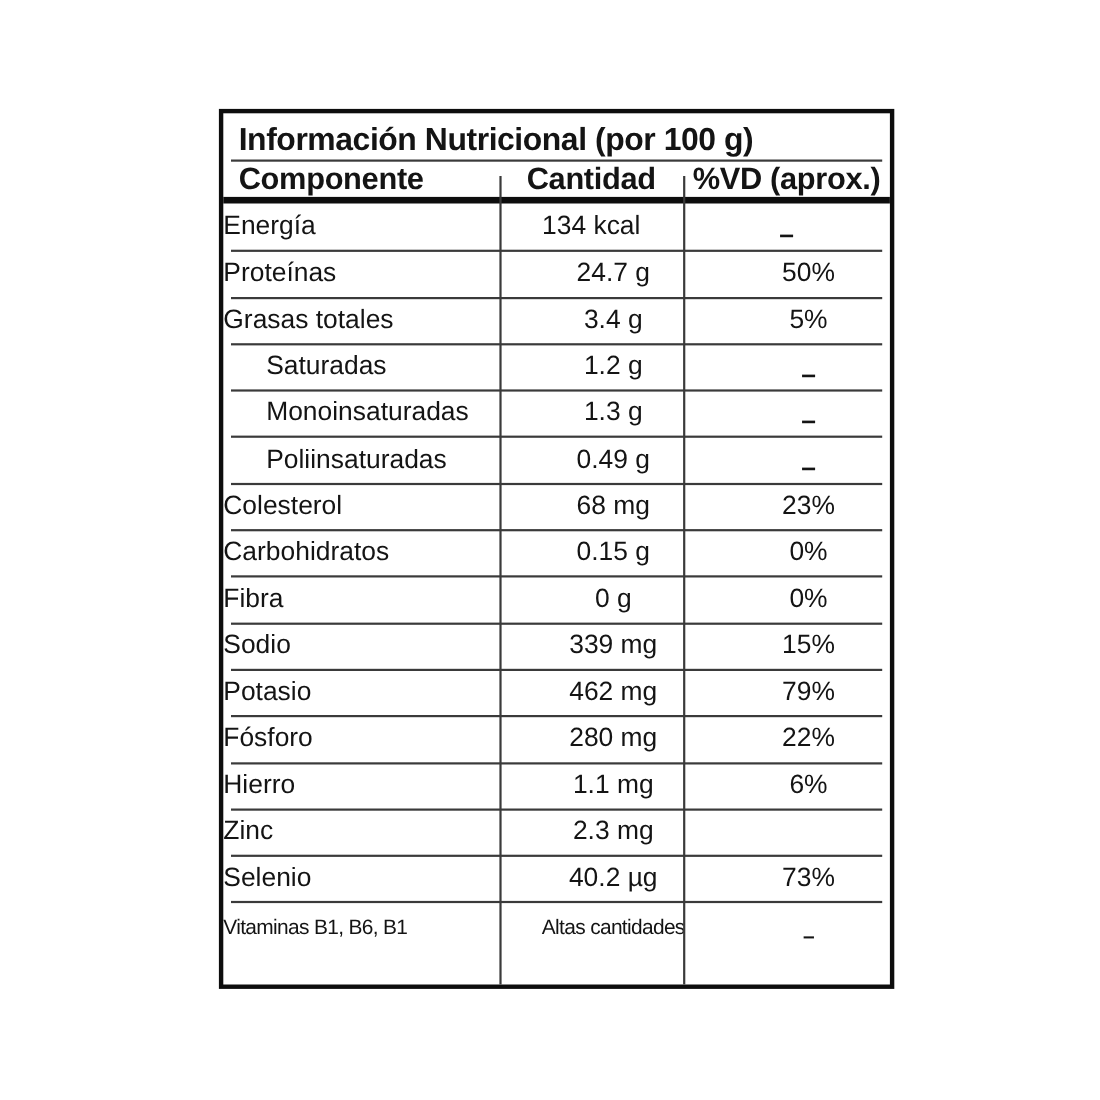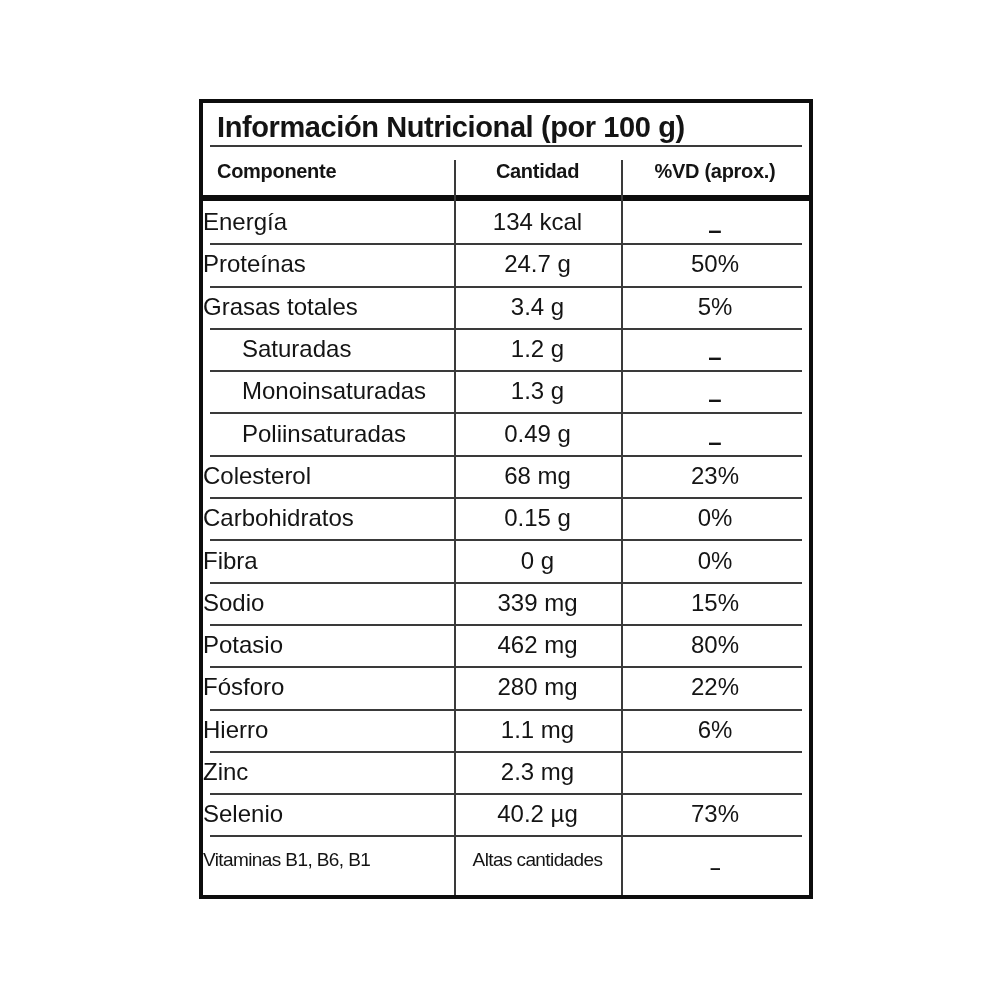--- a/index.html
+++ b/index.html
@@ -48,43 +48,44 @@
     letter-spacing: -0.4px;
     white-space: nowrap;
   }
   .title-underline {
     height: 2px;
     background: #3a3a3a;
     margin: 0 7px;
   }
 
   .header-row {
-    height: 48px;
+    height: 32px;
     display: flex;
     align-items: center;
     font-weight: 700;
-    font-size: 20px;
+    font-size: 28px;
     letter-spacing: -0.3px;
   }
   .thick-rule {
     height: 6px;
     background: #0d0d0d;
   }
 
   .body-rows { flex: 1; display: flex; flex-direction: column; }
 
   .row {
     height: 42.3px;
     display: flex;
     align-items: center;
     font-size: 24px;
   }
   
   .row + .row {
     background: linear-gradient(#3a3a3a, #3a3a3a) no-repeat 7px 0 / calc(100% - 14px) 2px;
+    gap: 20px;
   }
   .row.small { height: 49px; }
   .row.small .cell { font-size: 19px; letter-spacing: -0.6px; }
 
   .cell { display: flex; align-items: center; height: 100%; }
   .cell.name {
     width: 251px;
     justify-content: flex-start;
     white-space: nowrap;
   }
@@ -190,21 +191,21 @@
 
         <div class="row">
           <div class="cell name">Sodio</div>
           <div class="cell qty">339 mg</div>
           <div class="cell vd">15%</div>
         </div>
 
         <div class="row">
           <div class="cell name">Potasio</div>
           <div class="cell qty">462 mg</div>
-          <div class="cell vd">80%</div>
+          <div class="cell vd">79%</div>
         </div>
 
         <div class="row">
           <div class="cell name">Fósforo</div>
           <div class="cell qty">280 mg</div>
           <div class="cell vd">22%</div>
         </div>
 
         <div class="row">
           <div class="cell name">Hierro</div>

